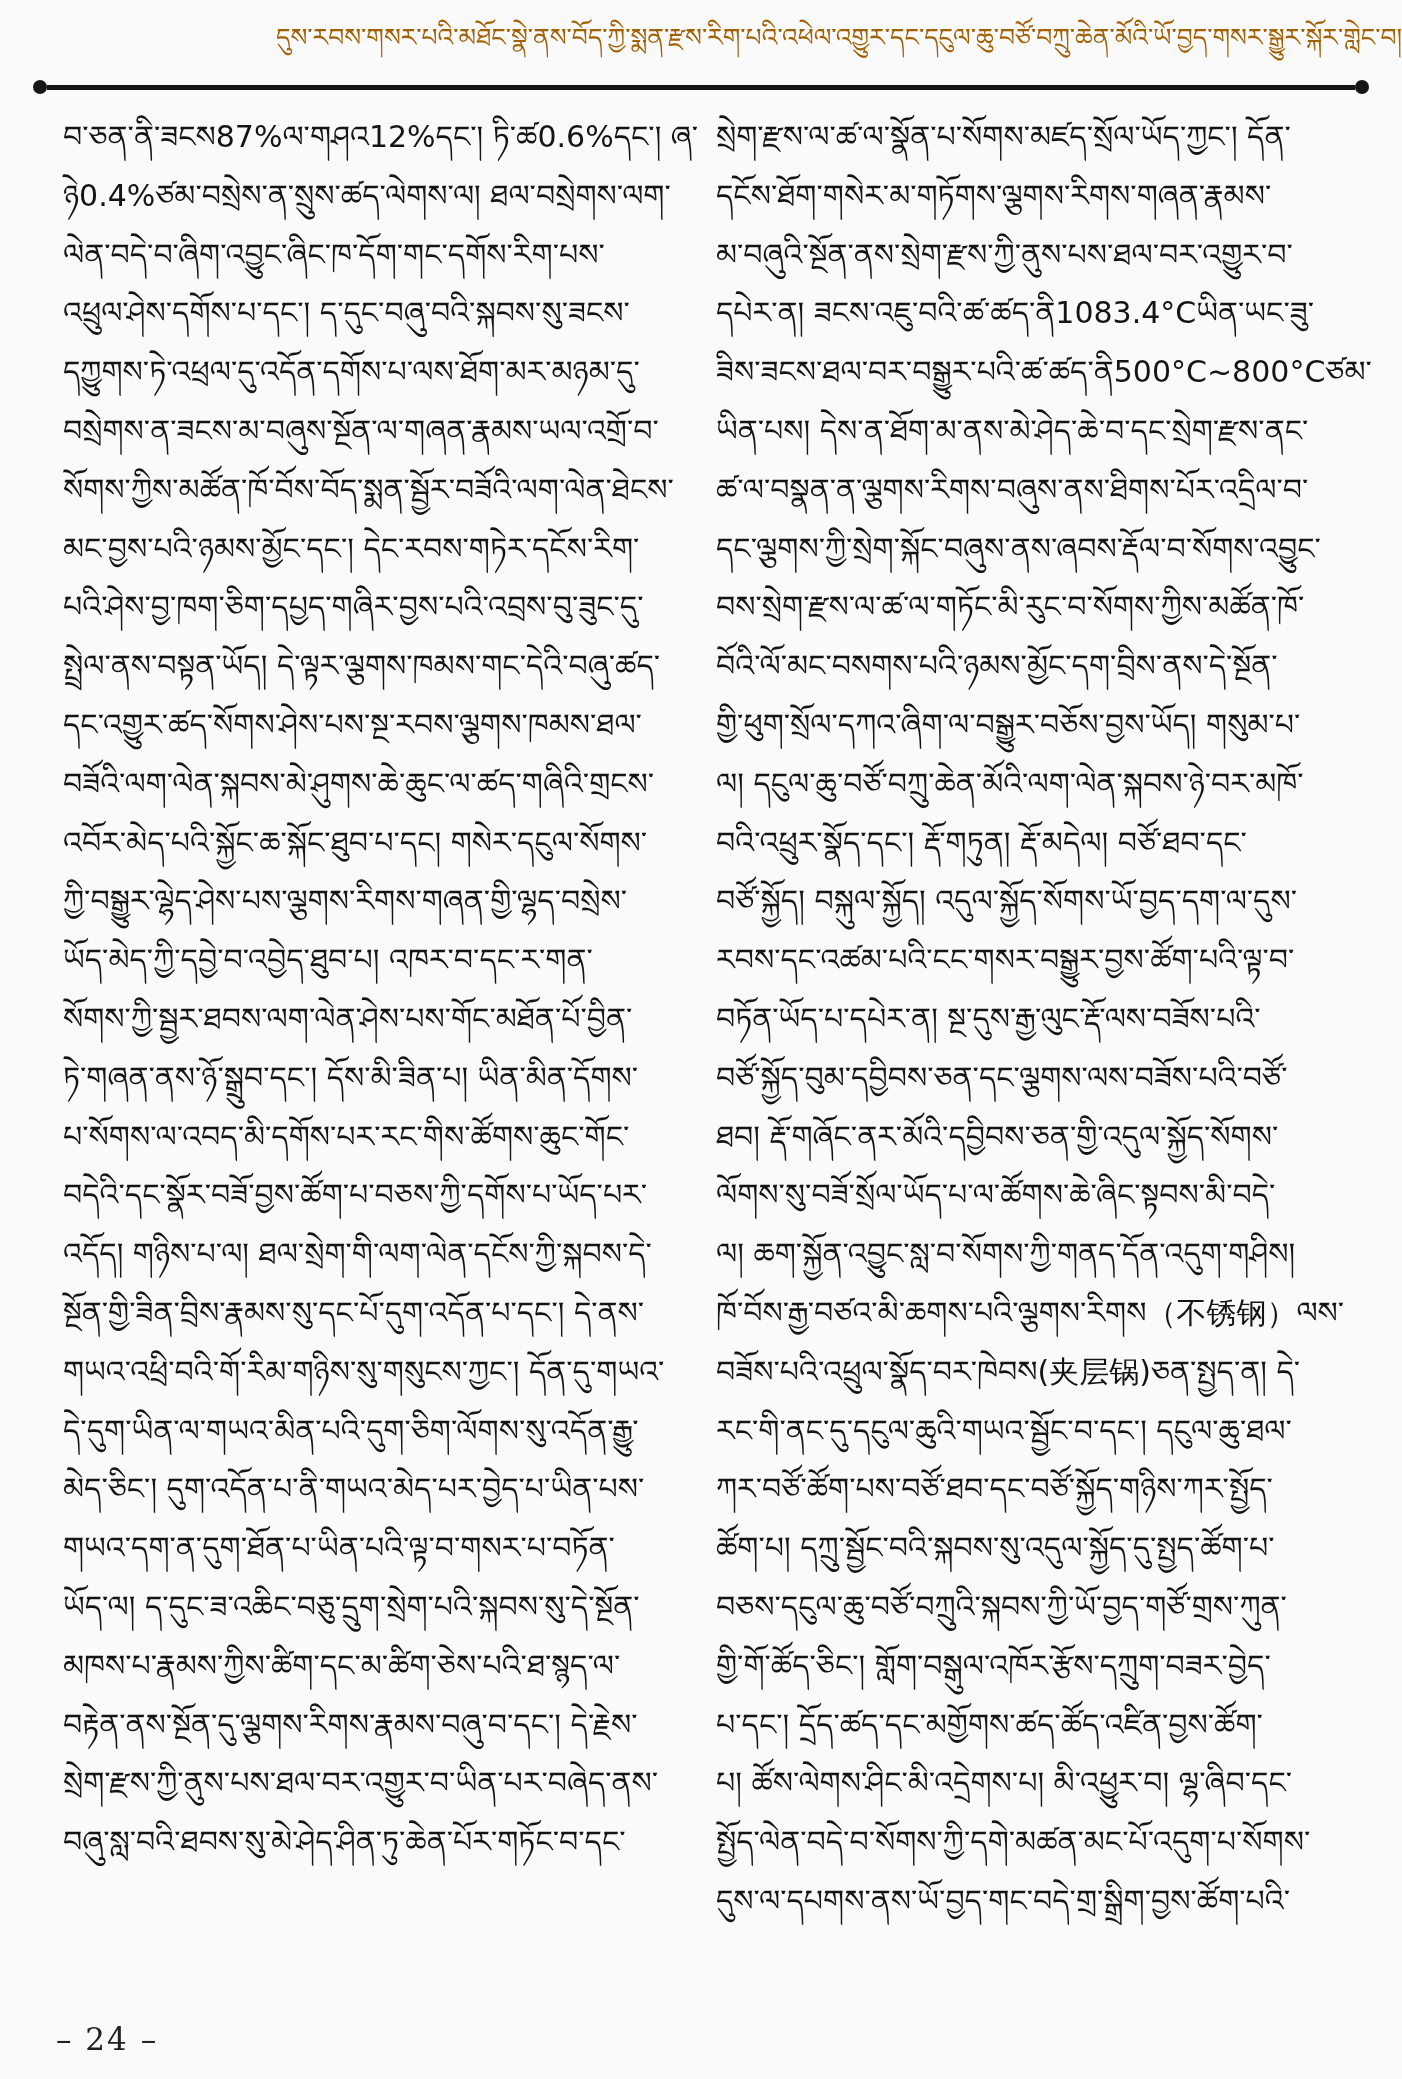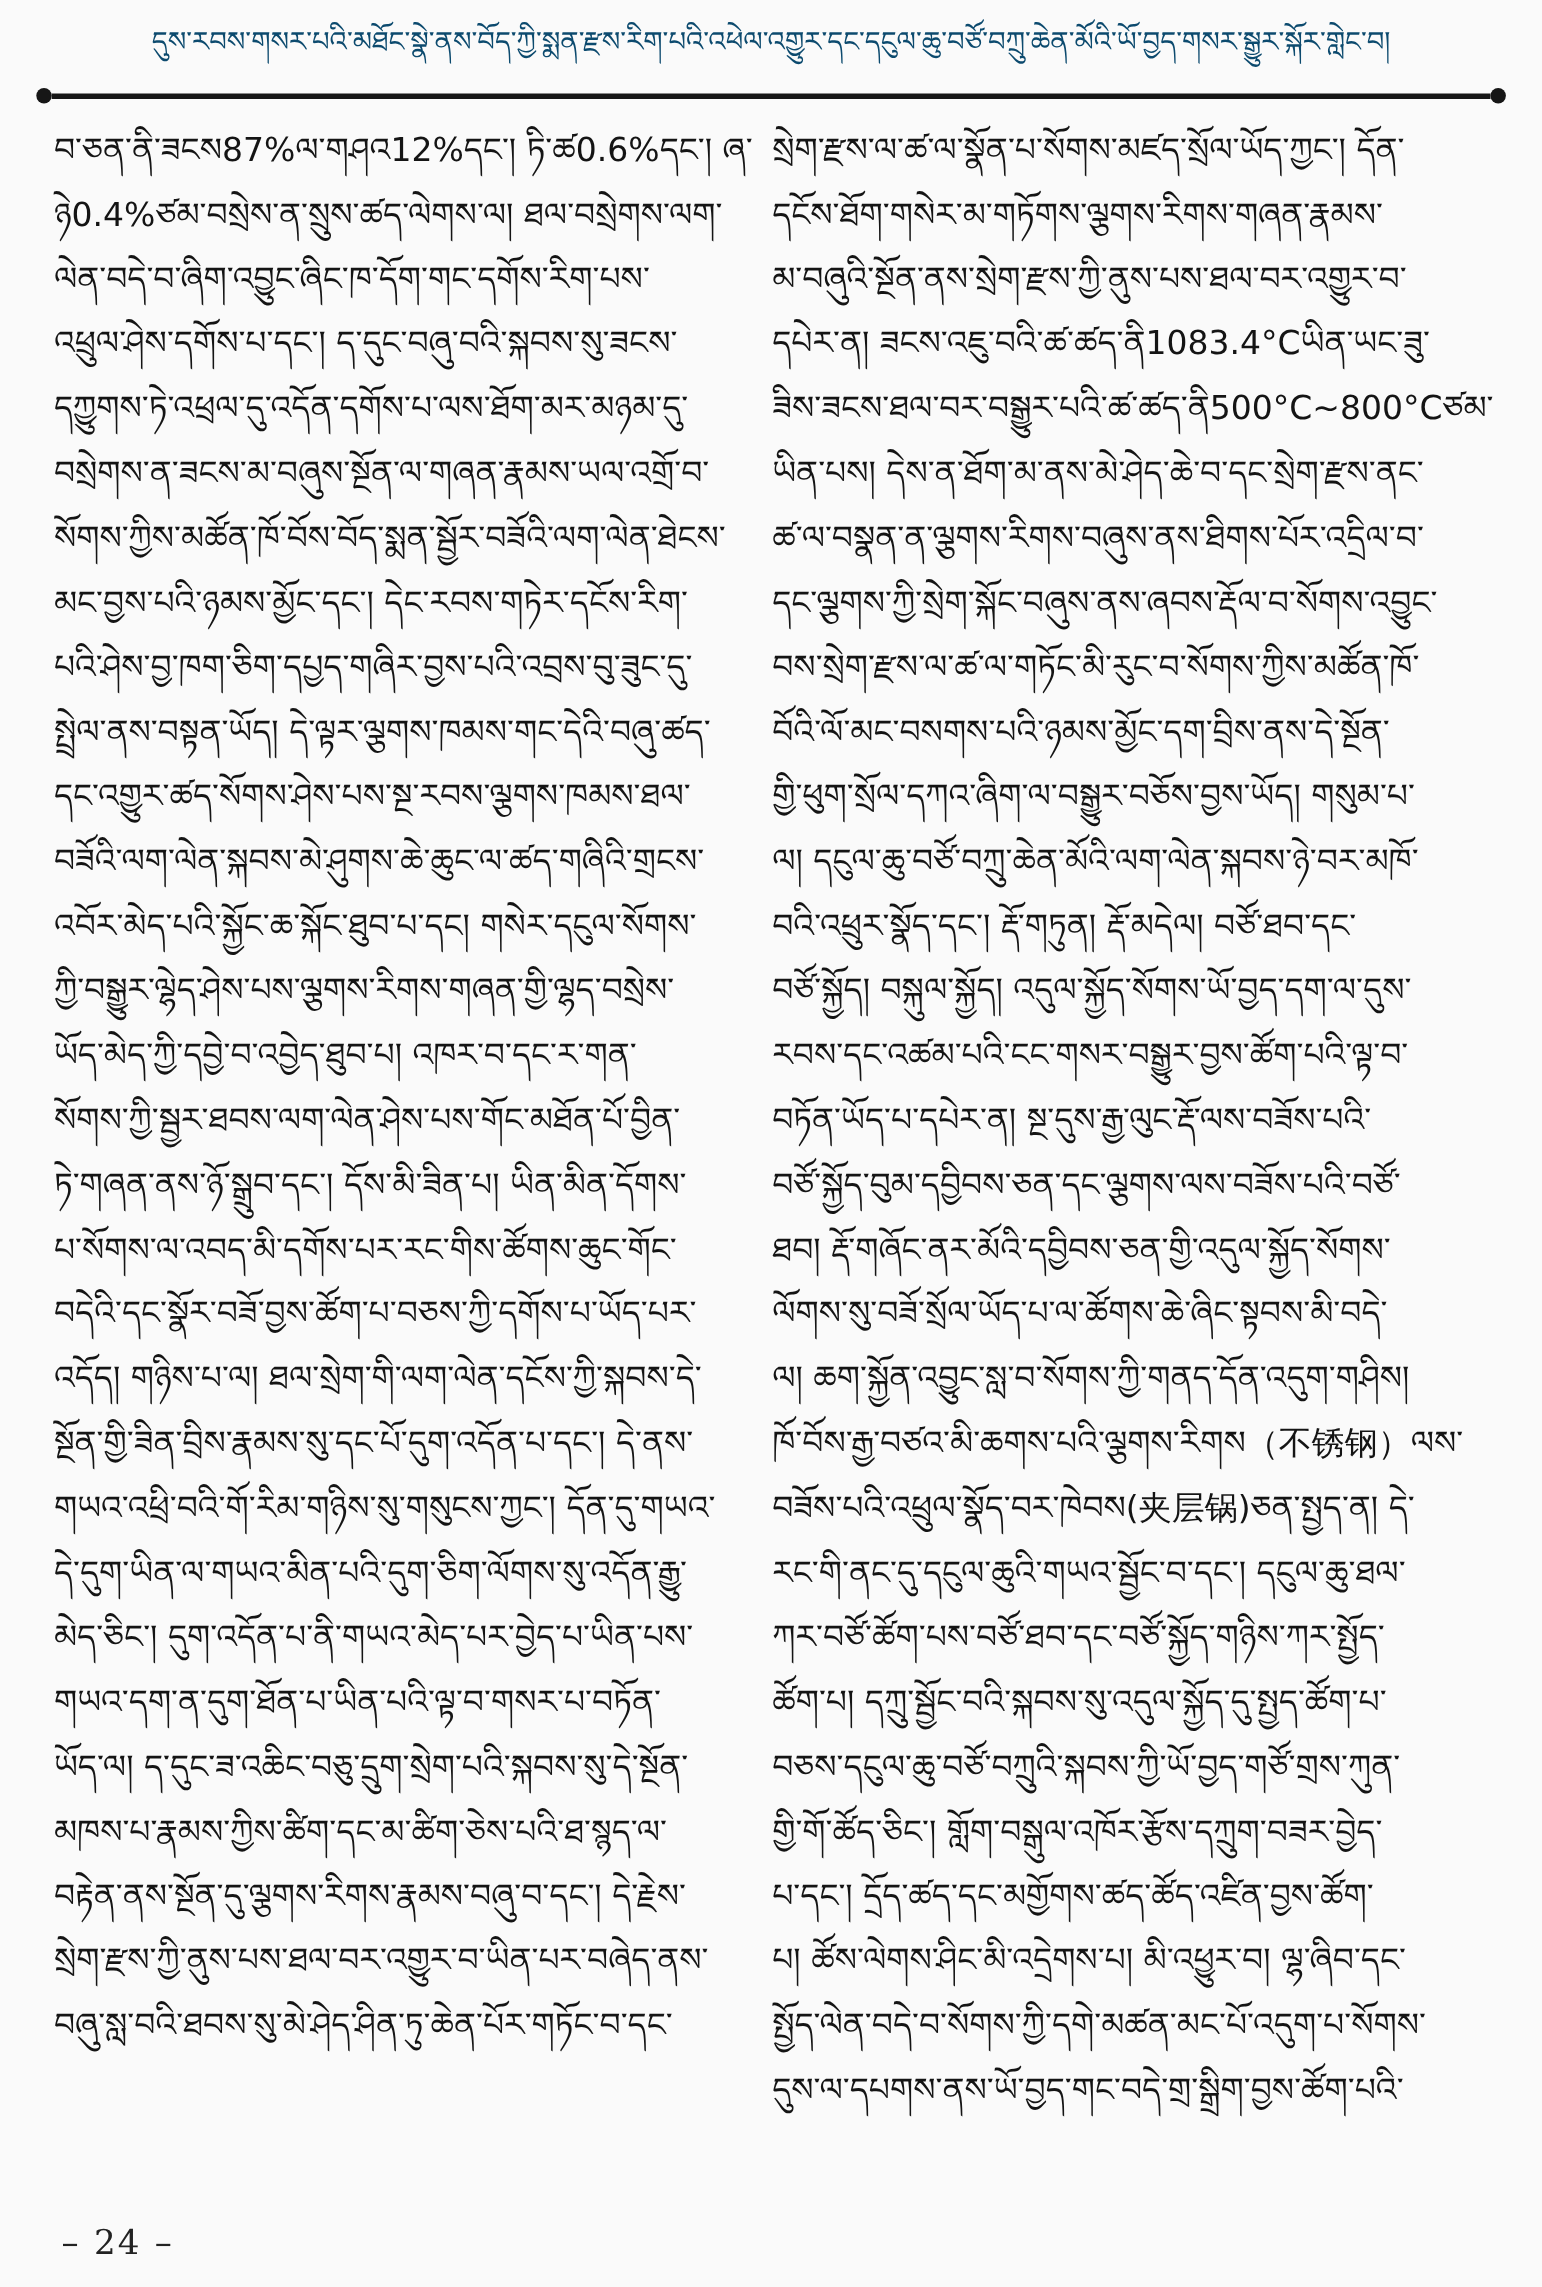--- a/index.html
+++ b/index.html
@@ -14,25 +14,25 @@
     background: #fafafa;
     font-family: "DejaVu Sans", sans-serif;
     color: #141414;
     overflow: hidden;
   }
   .header-title {
     position: absolute;
     top: 16px;
     left: 0;
     width: 100%;
-    text-align: center;
+    text-align: right;
     font-size: 25px;
     line-height: 44px;
     white-space: nowrap;
-    color: #0c4a6e;
+    color: #a16207;
   }
   .header-rule {
     position: absolute;
     top: 80px;
     left: 33px;
     width: 1336px;
     height: 14px;
     display: flex;
     align-items: center;
   }
@@ -44,21 +44,21 @@
     flex: 0 0 auto;
   }
   .header-rule .bar {
     flex: 1 1 auto;
     height: 5px;
     background: #161616;
   }
   .columns {
     position: absolute;
     top: 108px;
-    left: 49px;
+    left: 63px;
     width: 1285px;
     display: flex;
     justify-content: space-between;
   }
   .column {
     width: 632px;
   }
   .column .line {
     height: 58.8px;
     line-height: 58.8px;

